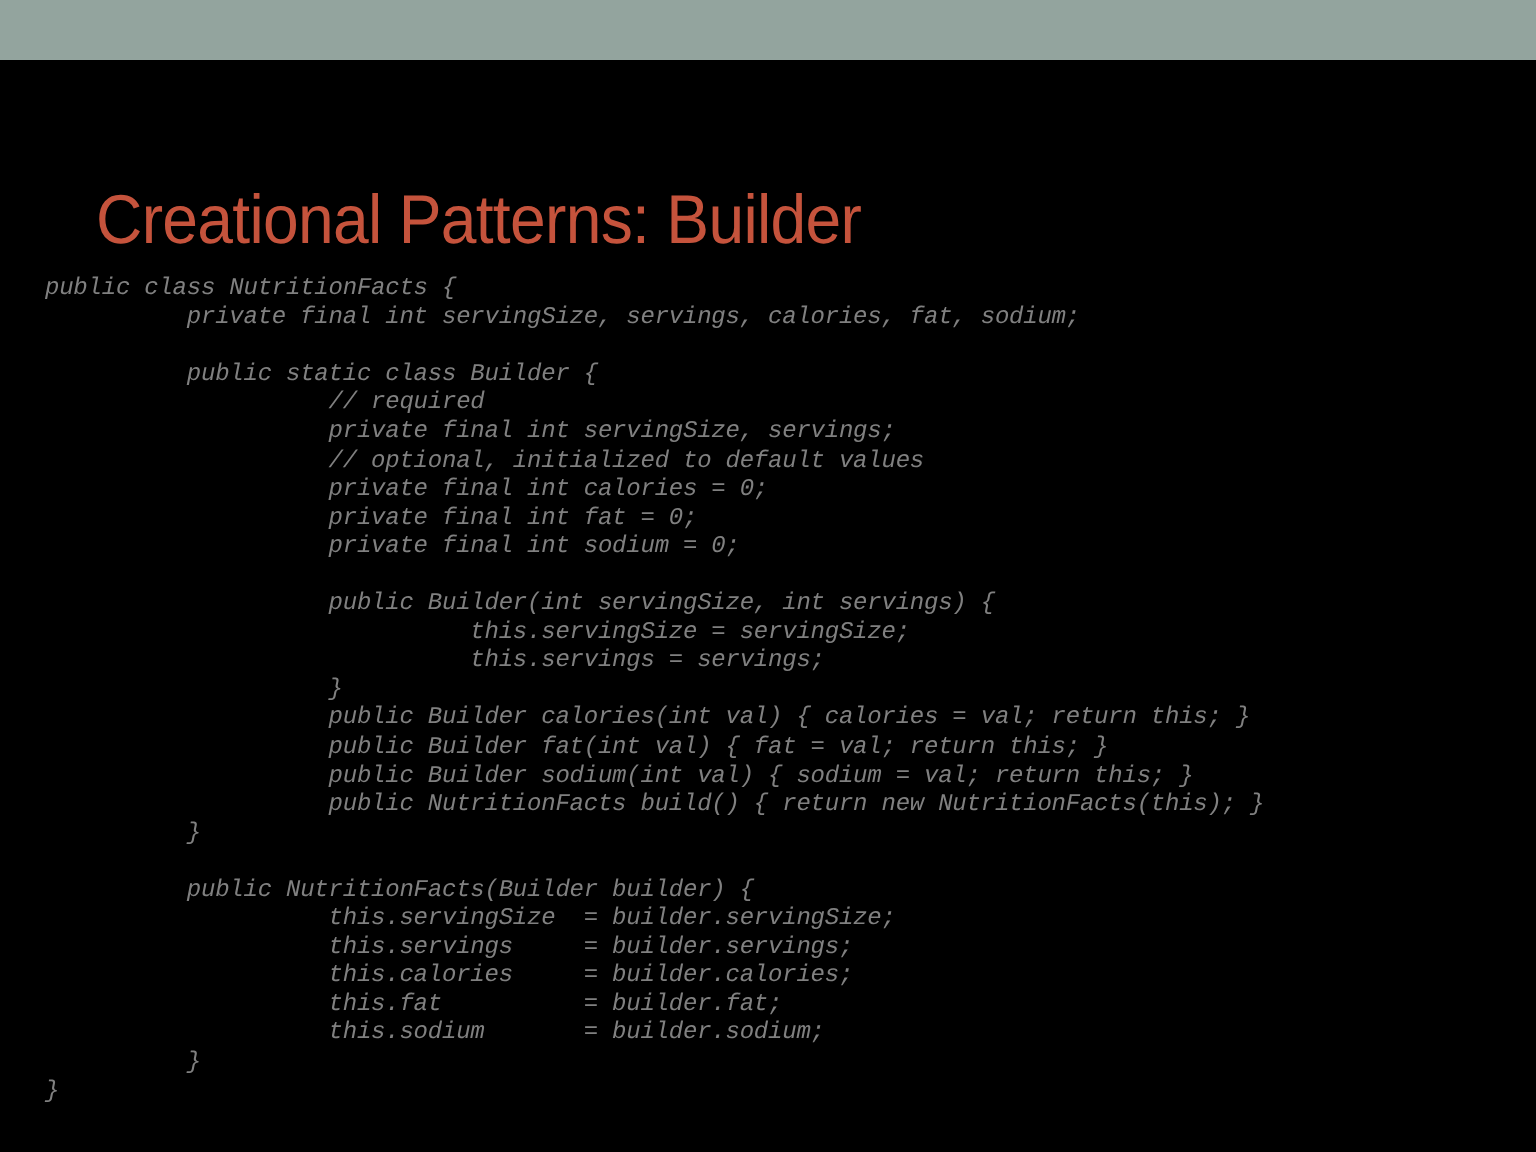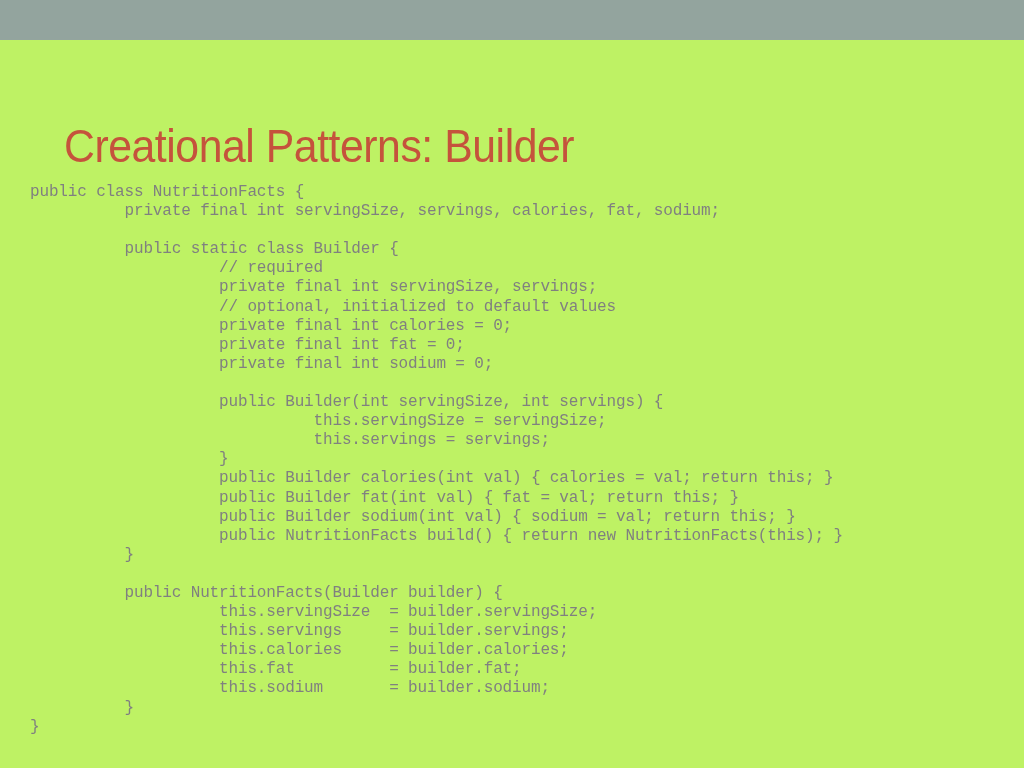--- a/index.html
+++ b/index.html
@@ -60,26 +60,27 @@
     line-height: 19.1px;
     white-space: pre;
     tab-size: 4;
     letter-spacing: -0.15px;
   }
 
   .code-line {
     display: block;
     min-height: 19.1px;
     white-space: pre;
+    font-style: italic;
   }
 </style>
 </head>
 <body>
 
-<div id="slide" style="background: #bef264;">
+<div id="slide" style="background: #000000;">
 
   <div id="header-bar" style="background: rgb(147, 164, 158);"></div>
 
   <h1 id="slide-title" style="color: rgb(197, 83, 60);">Creational Patterns: Builder</h1>
 
   <div id="code-block" style="color: rgb(128, 128, 128);"><span class="code-line">public class NutritionFacts {</span><span class="code-line">          private final int servingSize, servings, calories, fat, sodium;</span><span class="code-line">&nbsp;</span><span class="code-line">          public static class Builder {</span><span class="code-line">                    // required</span><span class="code-line">                    private final int servingSize, servings;</span><span class="code-line">                    // optional, initialized to default values</span><span class="code-line">                    private final int calories = 0;</span><span class="code-line">                    private final int fat = 0;</span><span class="code-line">                    private final int sodium = 0;</span><span class="code-line">&nbsp;</span><span class="code-line">                    public Builder(int servingSize, int servings) {</span><span class="code-line">                              this.servingSize = servingSize;</span><span class="code-line">                              this.servings = servings;</span><span class="code-line">                    }</span><span class="code-line">                    public Builder calories(int val) { calories = val; return this; }</span><span class="code-line">                    public Builder fat(int val) { fat = val; return this; }</span><span class="code-line">                    public Builder sodium(int val) { sodium = val; return this; }</span><span class="code-line">                    public NutritionFacts build() { return new NutritionFacts(this); }</span><span class="code-line">          }</span><span class="code-line">&nbsp;</span><span class="code-line">          public NutritionFacts(Builder builder) {</span><span class="code-line">                    this.servingSize  = builder.servingSize;</span><span class="code-line">                    this.servings     = builder.servings;</span><span class="code-line">                    this.calories     = builder.calories;</span><span class="code-line">                    this.fat          = builder.fat;</span><span class="code-line">                    this.sodium       = builder.sodium;</span><span class="code-line">          }</span><span class="code-line">}</span></div>
 
 </div>
 
 </body></html>

